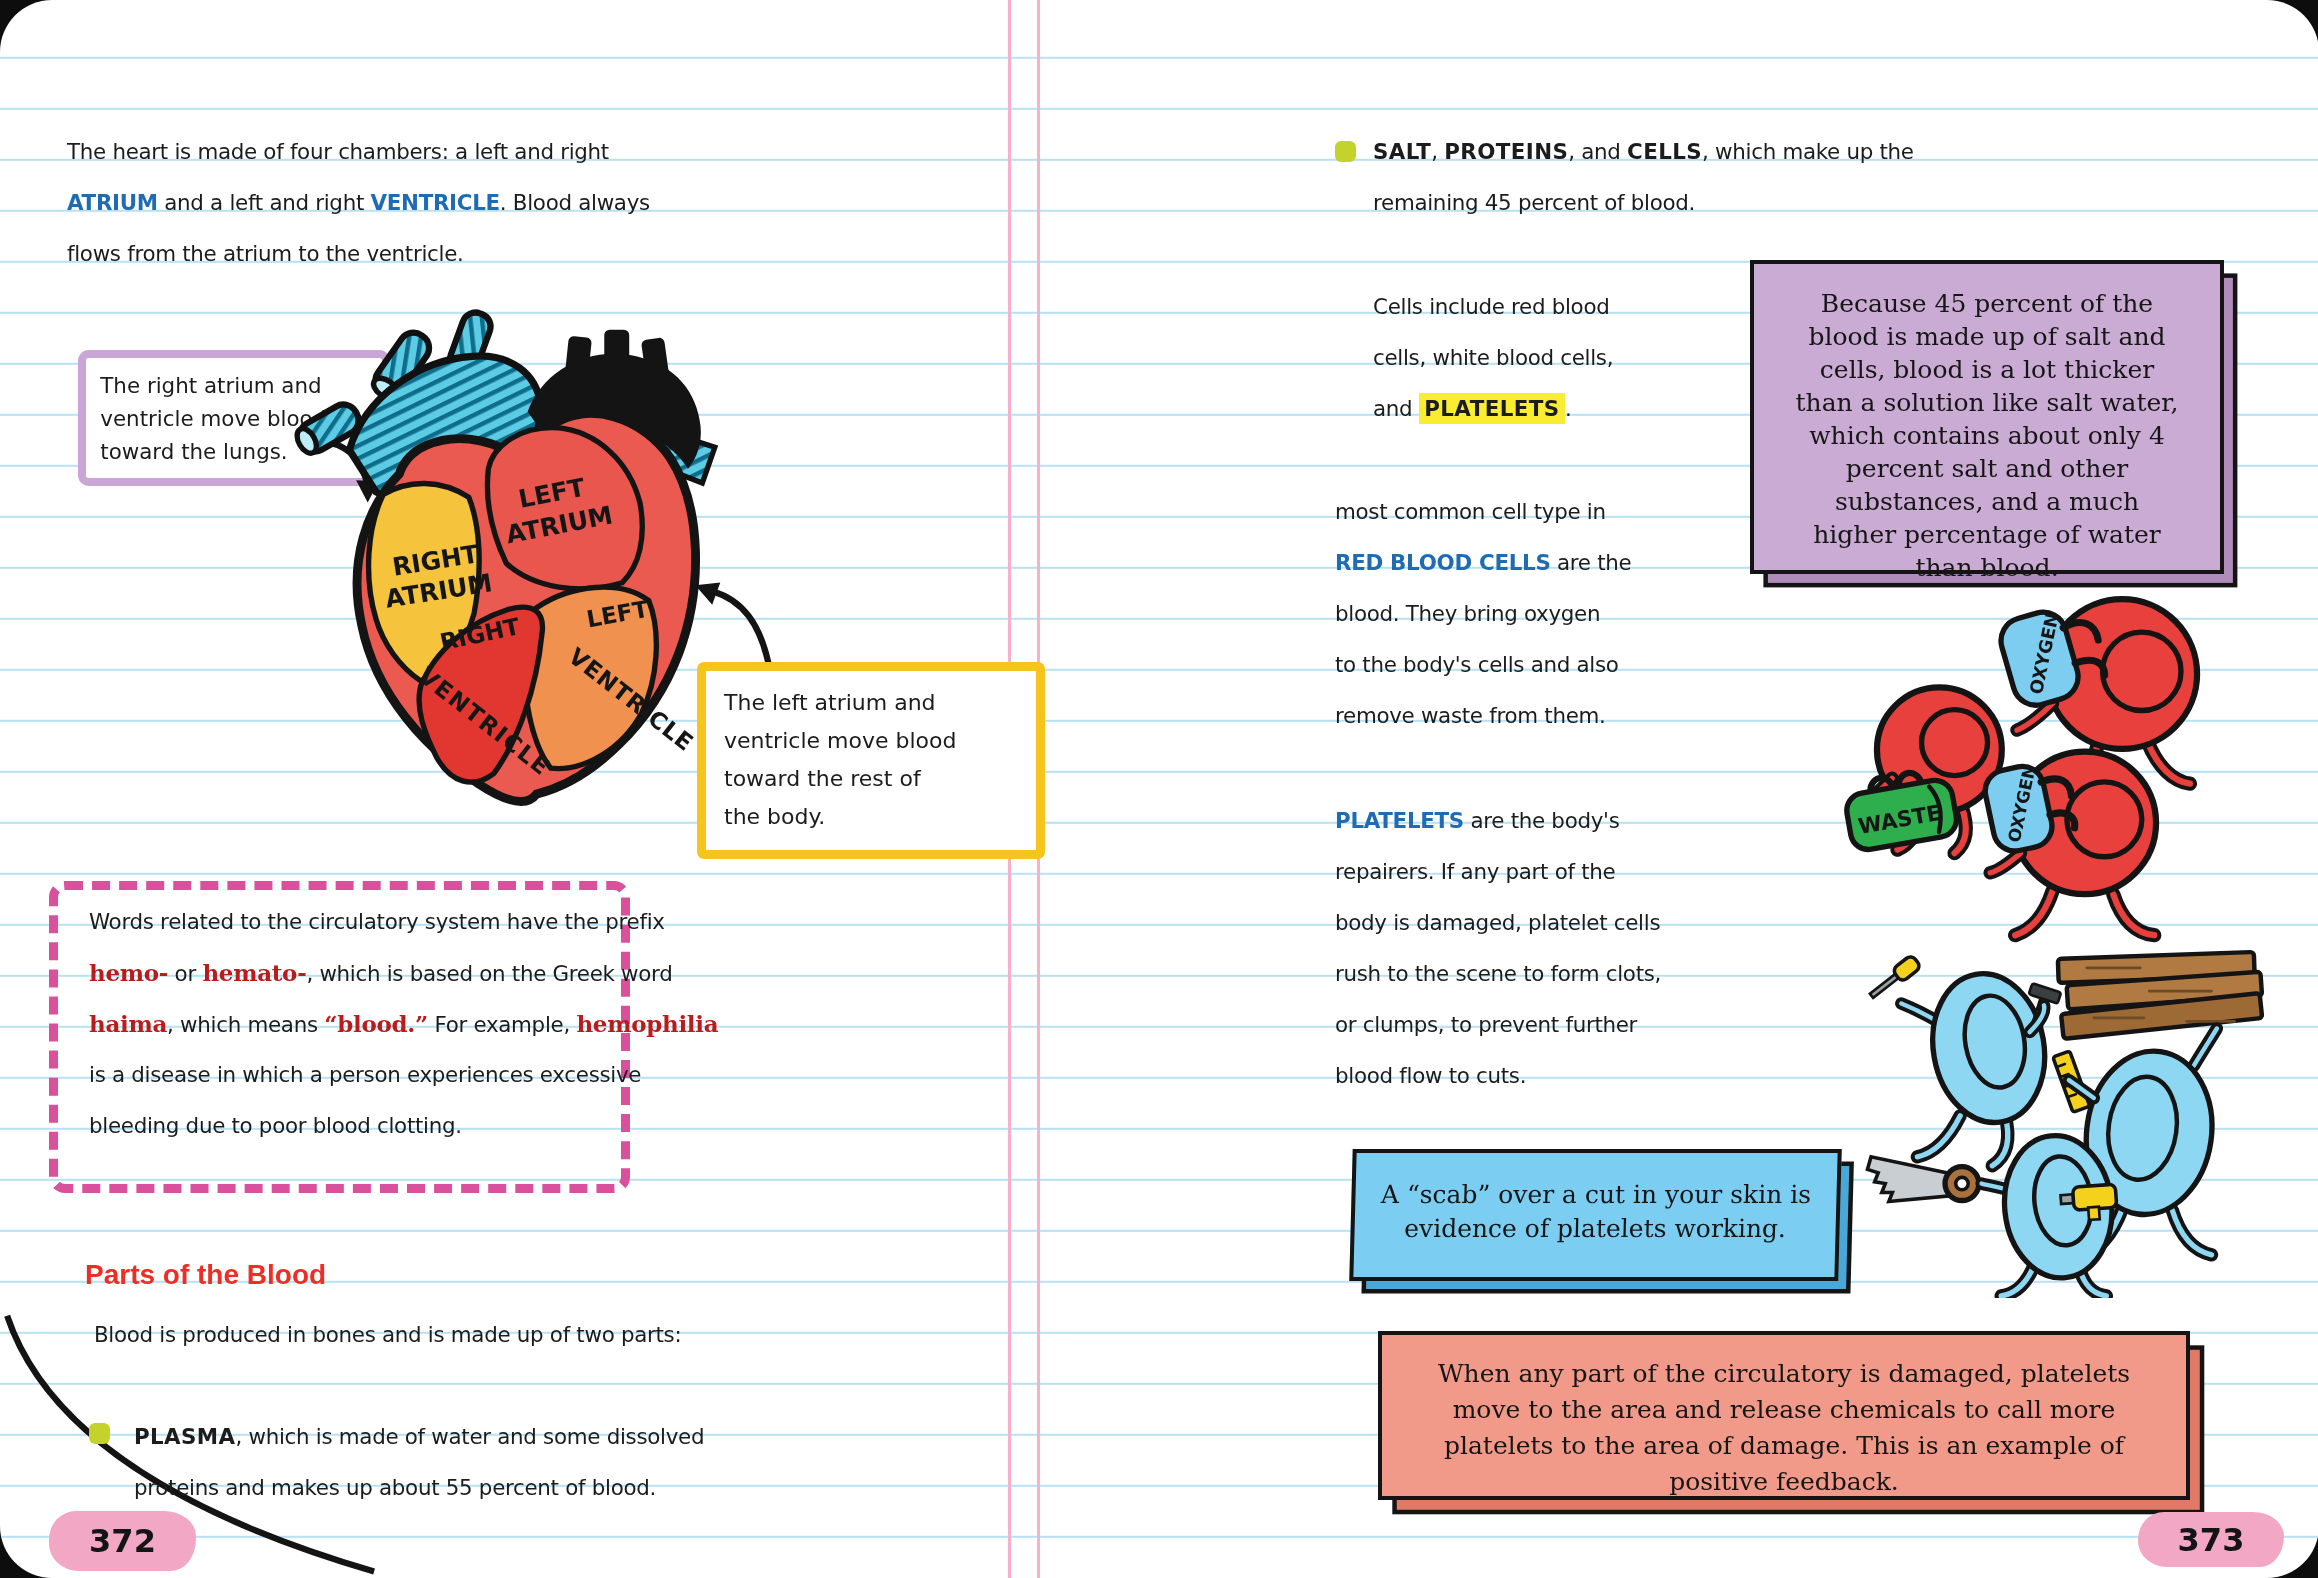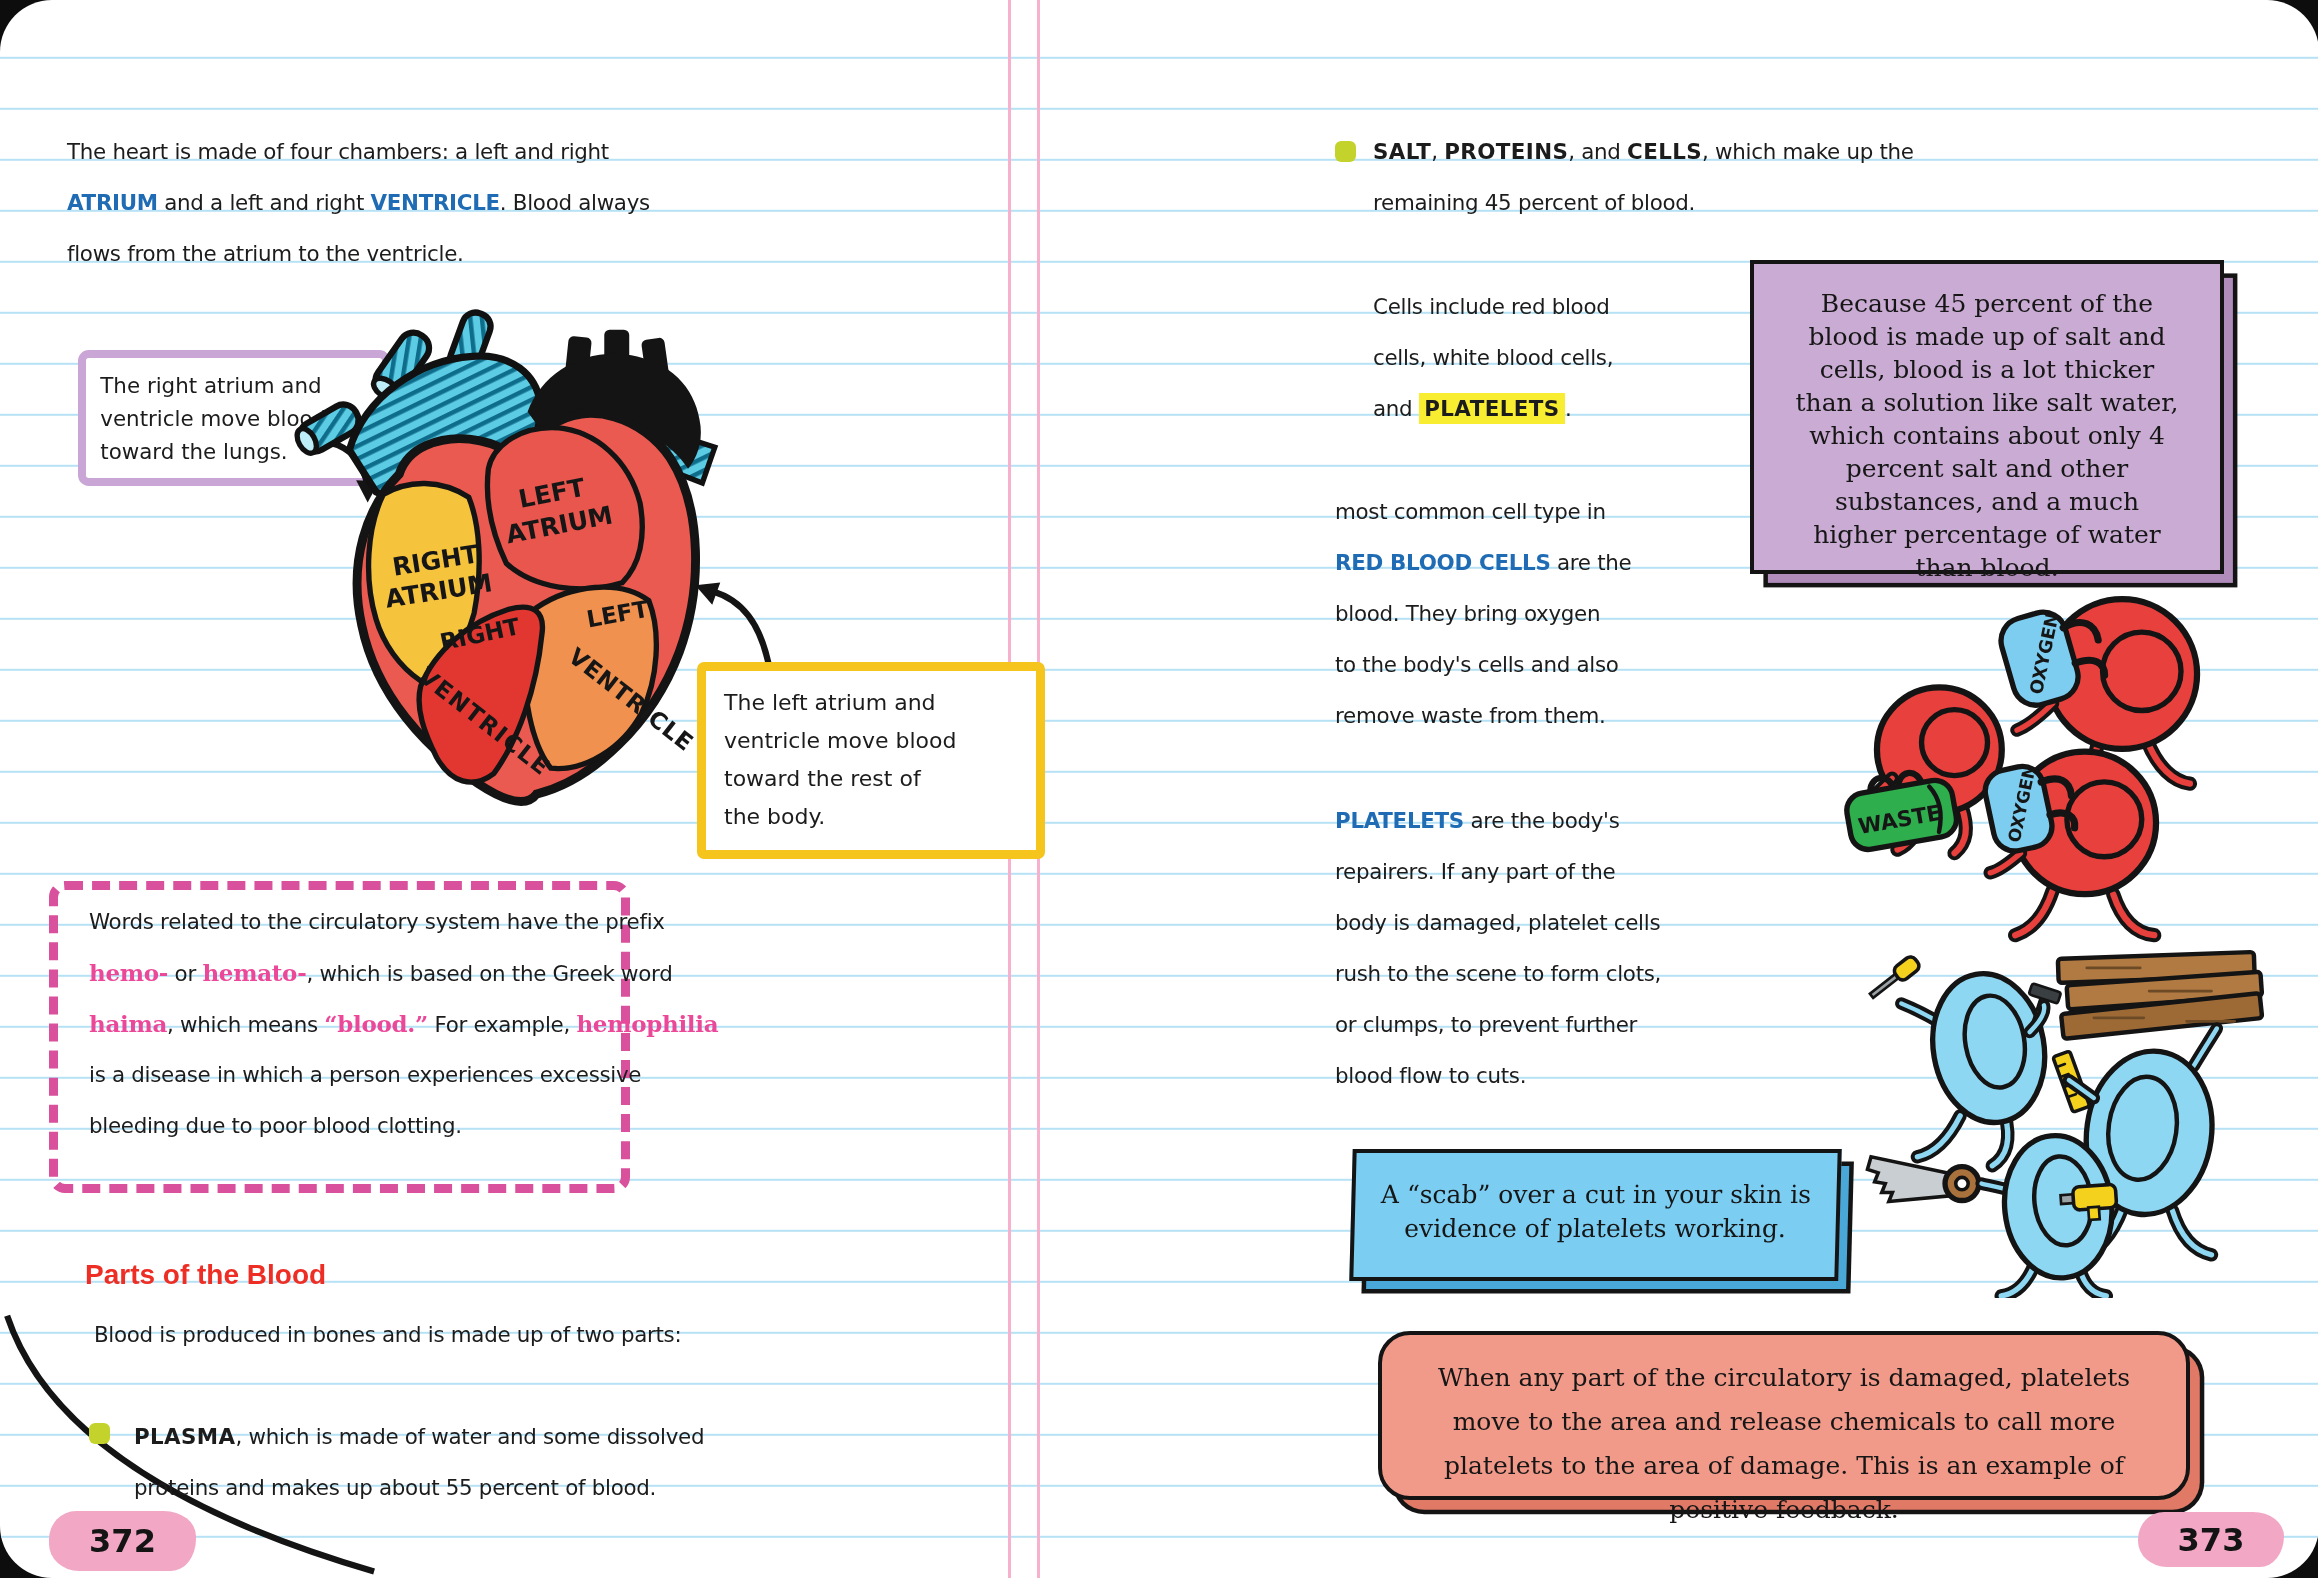--- a/index.html
+++ b/index.html
@@ -16,30 +16,30 @@
   .vocab{color:#1f6cb5;font-weight:700;}
   .marker{font-weight:700;letter-spacing:0.4px;}
   .hl{background:#f9ed32;font-weight:700;letter-spacing:0.4px;padding:2.7px 5.4px;}
   .bullet{width:20.5px;height:20.5px;border-radius:6.2px;background:#c3d32b;}
   .callout{background:#fff;box-sizing:border-box;}
   .purple-callout{border:8px solid #c9a6d6;border-radius:10.7px;padding:10.7px 14.3px;
                   font-size:21.4px;line-height:33px;}
   .yellow-callout{border:9.8px solid #f5c51e;border-radius:7.1px;padding:13.4px 18px;
                   font-size:22px;line-height:38px;}
   .dashed-box{border:9px dashed #d9509c;border-radius:16px;box-sizing:border-box;}
-  .pserif{font-family:"DejaVu Serif",serif;font-weight:700;color:#ec4899;font-size:23px;}
+  .pserif{font-family:"DejaVu Serif",serif;font-weight:700;color:#b91c1c;font-size:23px;}
   .heading{font-family:Liberation Sans, sans-serif;font-weight:700;font-size:28px;color:#ee2e24;}
   .fact{font-family:"DejaVu Serif",serif;font-size:25px;text-align:center;color:#161616;
         box-sizing:border-box;border:4.5px solid #141414;}
   .purple-fact{background:#c9abd3;line-height:33px;padding:23px 39px;
                box-shadow:13.4px 13.4px 0 -4.5px #b08cbb,13.4px 13.4px 0 0 #141414;}
   .blue-fact{background:#7bcdf1;line-height:34px;padding:25px 23px;transform:skewX(-1.5deg);
              box-shadow:12.5px 12.5px 0 -4.5px #49a8d8,12.5px 12.5px 0 0 #141414;}
-  .salmon-fact{background:#f29a8a;line-height:44px;padding:21.4px 28.5px;
-               box-shadow:14.3px 14.3px 0 -4.5px #e07a66,14.3px 14.3px 0 0 #141414;border-radius:32px;}
+  .salmon-fact{background:#f29a8a;line-height:36px;padding:21.4px 28.5px;
+               box-shadow:14.3px 14.3px 0 -4.5px #e07a66,14.3px 14.3px 0 0 #141414;}
   .pageblob{background:#f2a7c5;border-radius:27px 32px 25px 30px/28.5px 25px 32px 27px;
             display:flex;align-items:center;justify-content:center;
             font-weight:700;font-size:32px;color:#141414;}
   svg text{font-family:"DejaVu Sans",sans-serif;font-weight:700;fill:#161616;}
 </style>
 </head>
 <body>
 
 <div class="book">
   <div class="spread">

